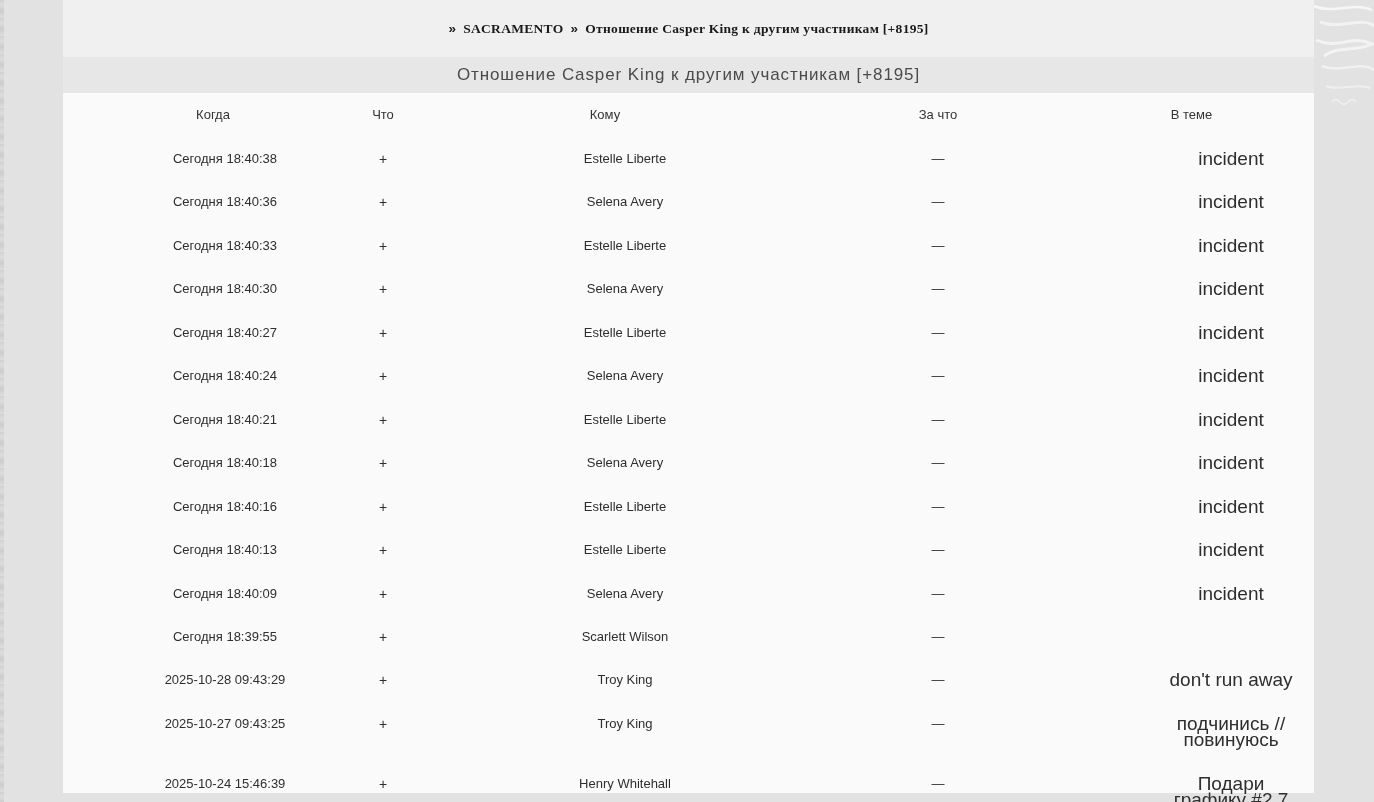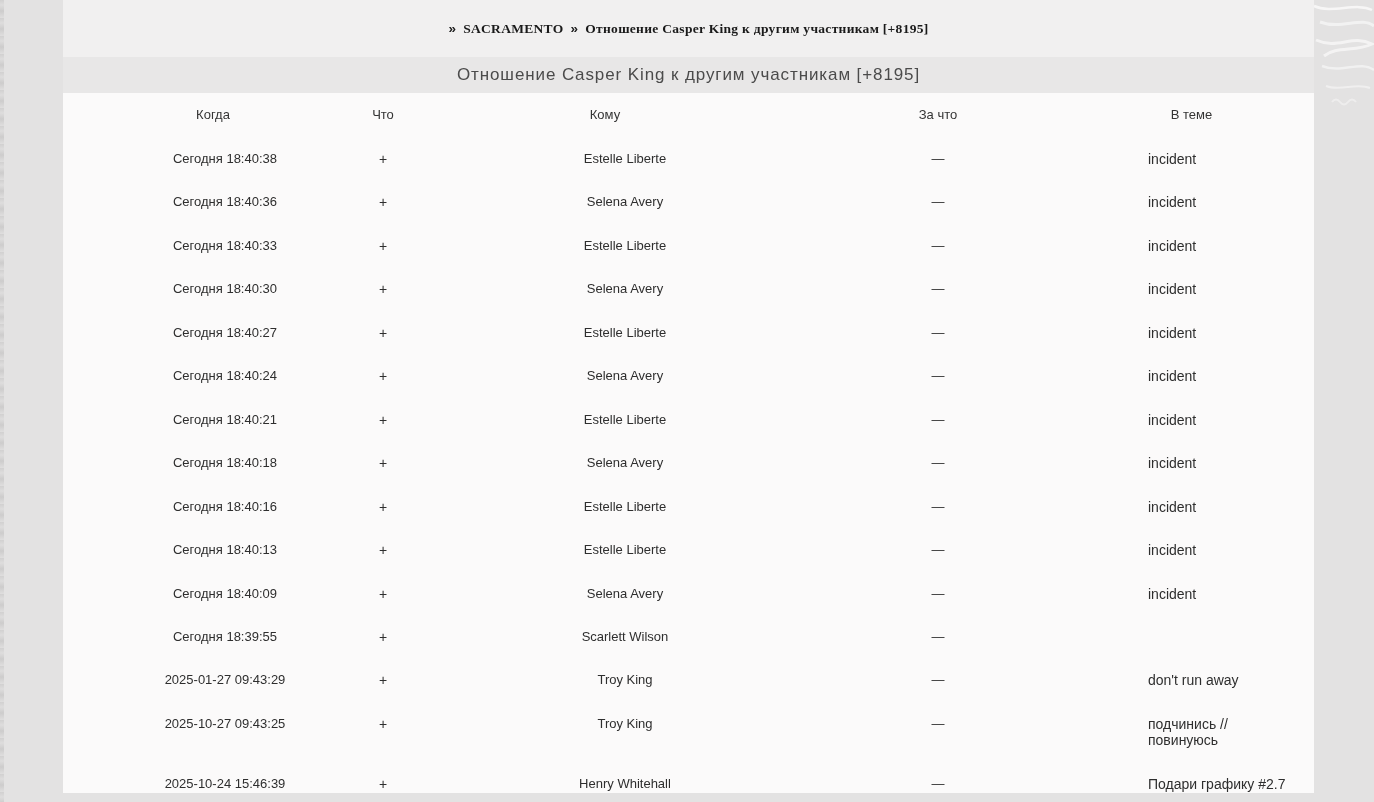--- a/index.html
+++ b/index.html
@@ -69,21 +69,21 @@
   }
   .td, .th {
     font-size: 13px; color: #2e2e2e; line-height: 16px;
     padding: 13.5px 0;
   }
   .th { padding: 14px 0; color: #343434; text-align: center; }
   .td.when  { text-align: center; padding-left: 24px; }
   .td.what  { text-align: center; font-size: 14px; }
   .td.whom  { text-align: center; }
   .td.for   { text-align: center; }
-  .td.topic { text-align: left; padding-left: 39px; font-size: 14px; }
+  .td.topic { text-align: center; padding-left: 39px; font-size: 19px; }
   .td.topic a { display: inline-block; max-width: 140px; line-height: 16.5px; }
   .td a { color: #2e2e2e; text-decoration: none; cursor: pointer; margin-left: 40px; }
 </style>
 </head>
 <body>
 
 <div class="edge-texture"></div>
 
 <div class="top-tab left"></div>
 <div class="top-tab right"></div>
@@ -208,21 +208,21 @@
   </div>
 
   <div class="tr">
     <div class="td when">Сегодня 18:39:55</div>
     <div class="td what">+</div>
     <div class="td whom"><a>Scarlett Wilson</a></div>
     <div class="td for">—</div>
   </div>
 
   <div class="tr">
-    <div class="td when">2025-01-27 09:43:29</div>
+    <div class="td when">2025-10-28 09:43:29</div>
     <div class="td what">+</div>
     <div class="td whom"><a>Troy King</a></div>
     <div class="td for">—</div>
     <div class="td topic"><a>don't run away</a></div>
   </div>
 
   <div class="tr">
     <div class="td when">2025-10-27 09:43:25</div>
     <div class="td what">+</div>
     <div class="td whom"><a>Troy King</a></div>

